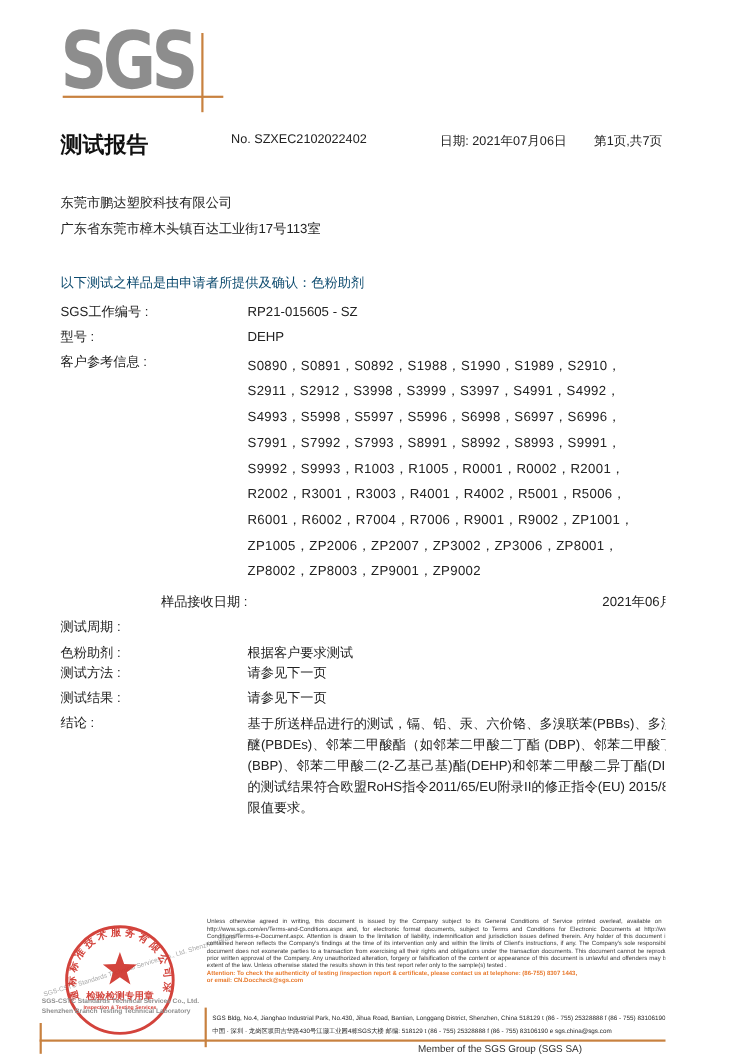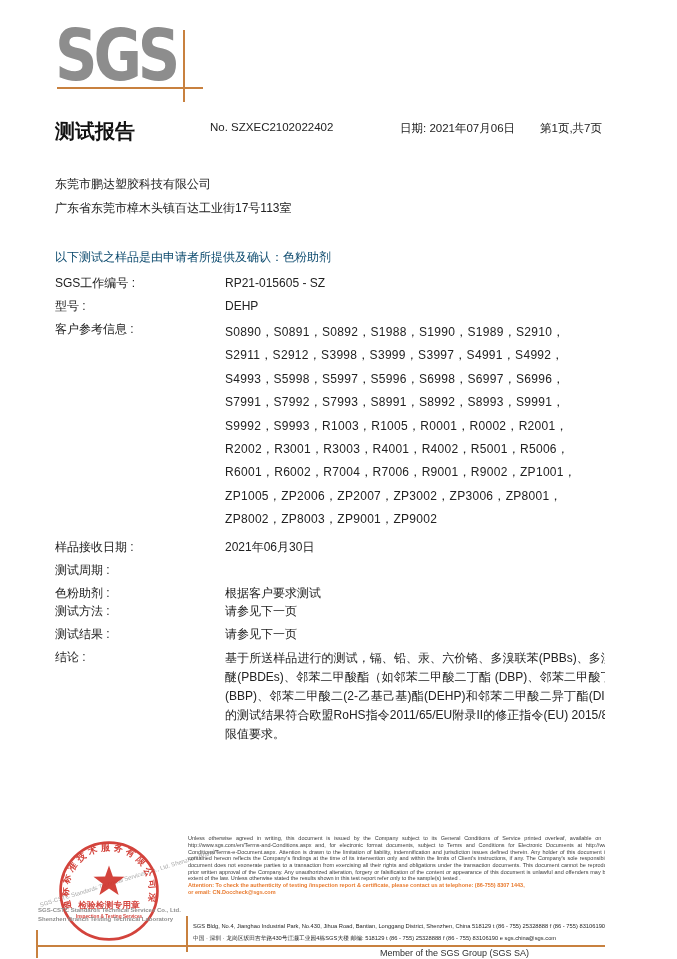--- a/index.html
+++ b/index.html
@@ -22,21 +22,21 @@
   .report-page{position:absolute;left:540px;top:0;}
   
   .applicant{position:absolute;left:55px;top:172px;font-size:12px;line-height:24px;color:#222;}
   .sample-line{position:absolute;left:55px;top:249px;font-size:12px;color:#0c4a6e;}
   
   .info{position:absolute;left:55px;top:275px;width:582px;font-size:12px;color:#222;}
   .row{display:flex;margin-bottom:7px;}
   .row .lbl{width:170px;flex:0 0 170px;line-height:16px;}
   .row .val{flex:1;line-height:16px;}
   .ref-line{line-height:23.4px;letter-spacing:.3px;}
-  .row.gap{margin-top:3px;}
+  .row.gap{margin-top:3px;text-align:right;}
   .row.conclusion{margin-top:6px;}
   .row.conclusion .val{line-height:19px;text-align:justify;}
   
   .stamp{position:absolute;left:58px;top:840px;width:102px;height:102px;opacity:.92;}
   .rotated-co{
     position:absolute;left:40px;top:902px;width:220px;font-size:6px;color:#9a9a9a;
     transform:rotate(-17deg);transform-origin:0 50%;white-space:nowrap;opacity:.85;
   }
   .company-lines{position:absolute;left:38px;top:906px;width:170px;}
   .company-lines .inner{

